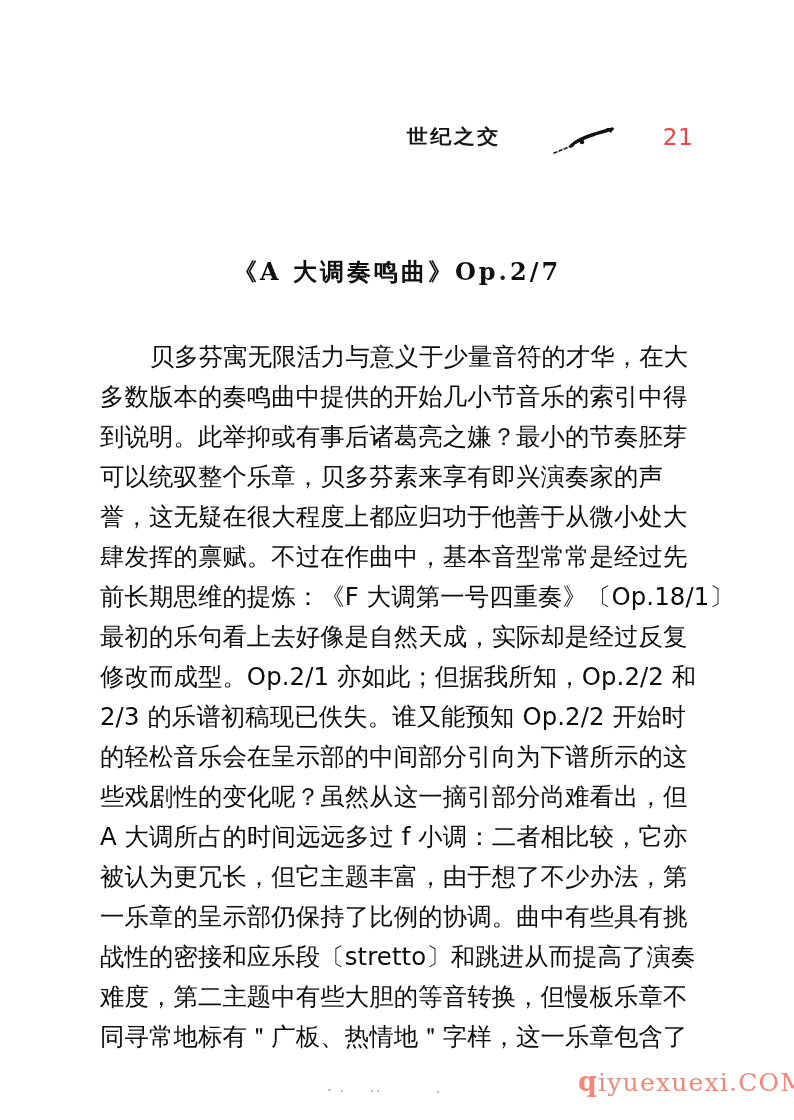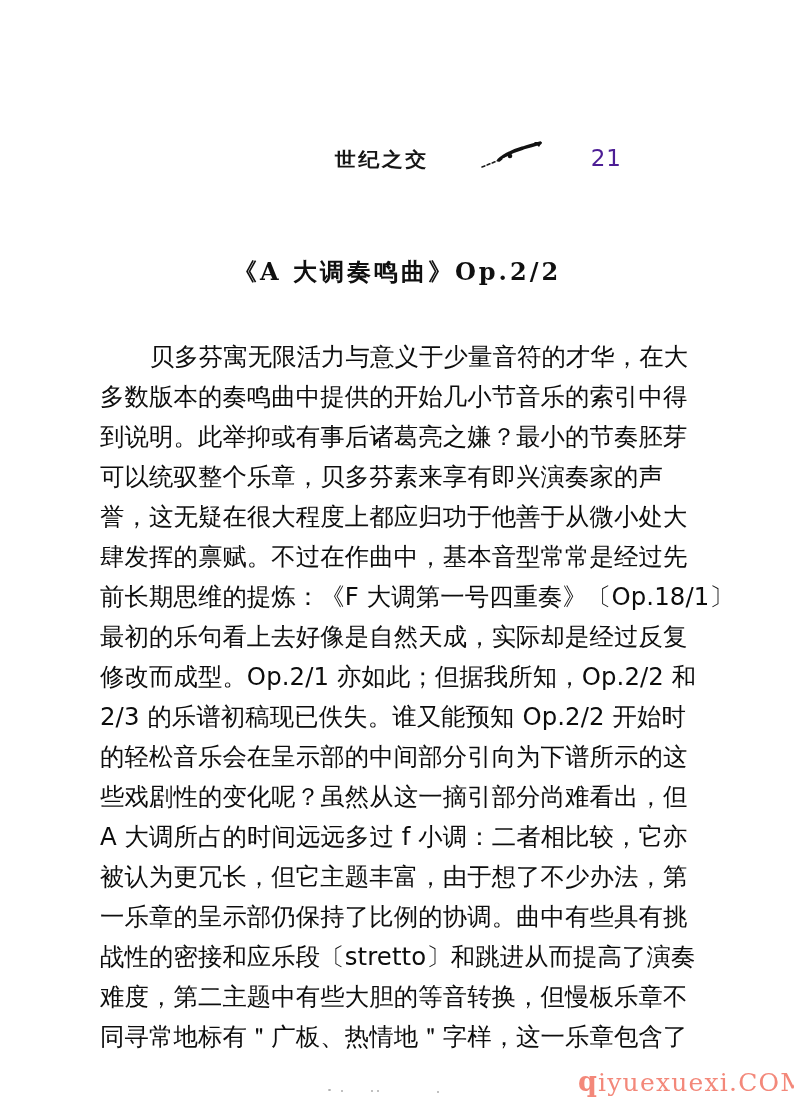--- a/index.html
+++ b/index.html
@@ -21,21 +21,21 @@
   }
 
   
   .running-header {
     position: absolute;
     top: 126px;
     left: 100px;
     right: 100px;
     height: 44px;
     display: flex;
-    align-items: flex-end;
+    align-items: flex-start;
     justify-content: flex-end;
     gap: 16px;
   }
   .header-title {
     font-family: "DejaVu Serif", serif;
     font-size: 21px;
     font-weight: 700;
     letter-spacing: 2.5px;
     color: #151515;
     line-height: 1;
@@ -46,24 +46,23 @@
     width: 70px;
     height: 30px;
     margin-left: 34px;
     margin-right: 26px;
     flex: 0 0 auto;
     display: block;
   }
   .header-pageno {
     font-family: "DejaVu Sans", sans-serif;
     font-size: 23px;
-    color: #4c1d95;
+    color: #ef4444;
     letter-spacing: 1px;
     line-height: 1;
-    margin-right: 72px;
   }
 
   
   .article-title {
     position: absolute;
     top: 258px;
     left: 0;
     width: 794px;
     text-align: center;
     font-family: "DejaVu Serif", serif;
@@ -136,21 +135,21 @@
         <path d="M20 20 C26 14, 34 11, 44 8 C50 6, 55 5, 61 3" stroke="#121212" stroke-width="3.4" fill="none" stroke-linecap="round"></path>
         <path d="M24 19 C30 17, 38 14, 47 10" stroke="#ffffff" stroke-width="1.1" fill="none" stroke-linecap="round"></path>
         <path d="M55 2 L63 2 L60 7 Z" fill="#121212"></path>
         <circle cx="31" cy="16" r="2.3" fill="#121212"></circle>
       </svg>
     </span>
 
     <span class="header-pageno">21</span>
   </div>
 
-  <div class="article-title">《A 大调奏鸣曲》Op.2/2</div>
+  <div class="article-title">《A 大调奏鸣曲》Op.2/7</div>
 
   <div class="body-block">
     <div class="body-line indent">贝多芬寓无限活力与意义于少量音符的才华，在大</div>
     <div class="body-line">多数版本的奏鸣曲中提供的开始几小节音乐的索引中得</div>
     <div class="body-line">到说明。此举抑或有事后诸葛亮之嫌？最小的节奏胚芽</div>
     <div class="body-line">可以统驭整个乐章，贝多芬素来享有即兴演奏家的声</div>
     <div class="body-line">誉，这无疑在很大程度上都应归功于他善于从微小处大</div>
     <div class="body-line">肆发挥的禀赋。不过在作曲中，基本音型常常是经过先</div>
     <div class="body-line">前长期思维的提炼：《F 大调第一号四重奏》〔Op.18/1〕</div>
     <div class="body-line">最初的乐句看上去好像是自然天成，实际却是经过反复</div>

